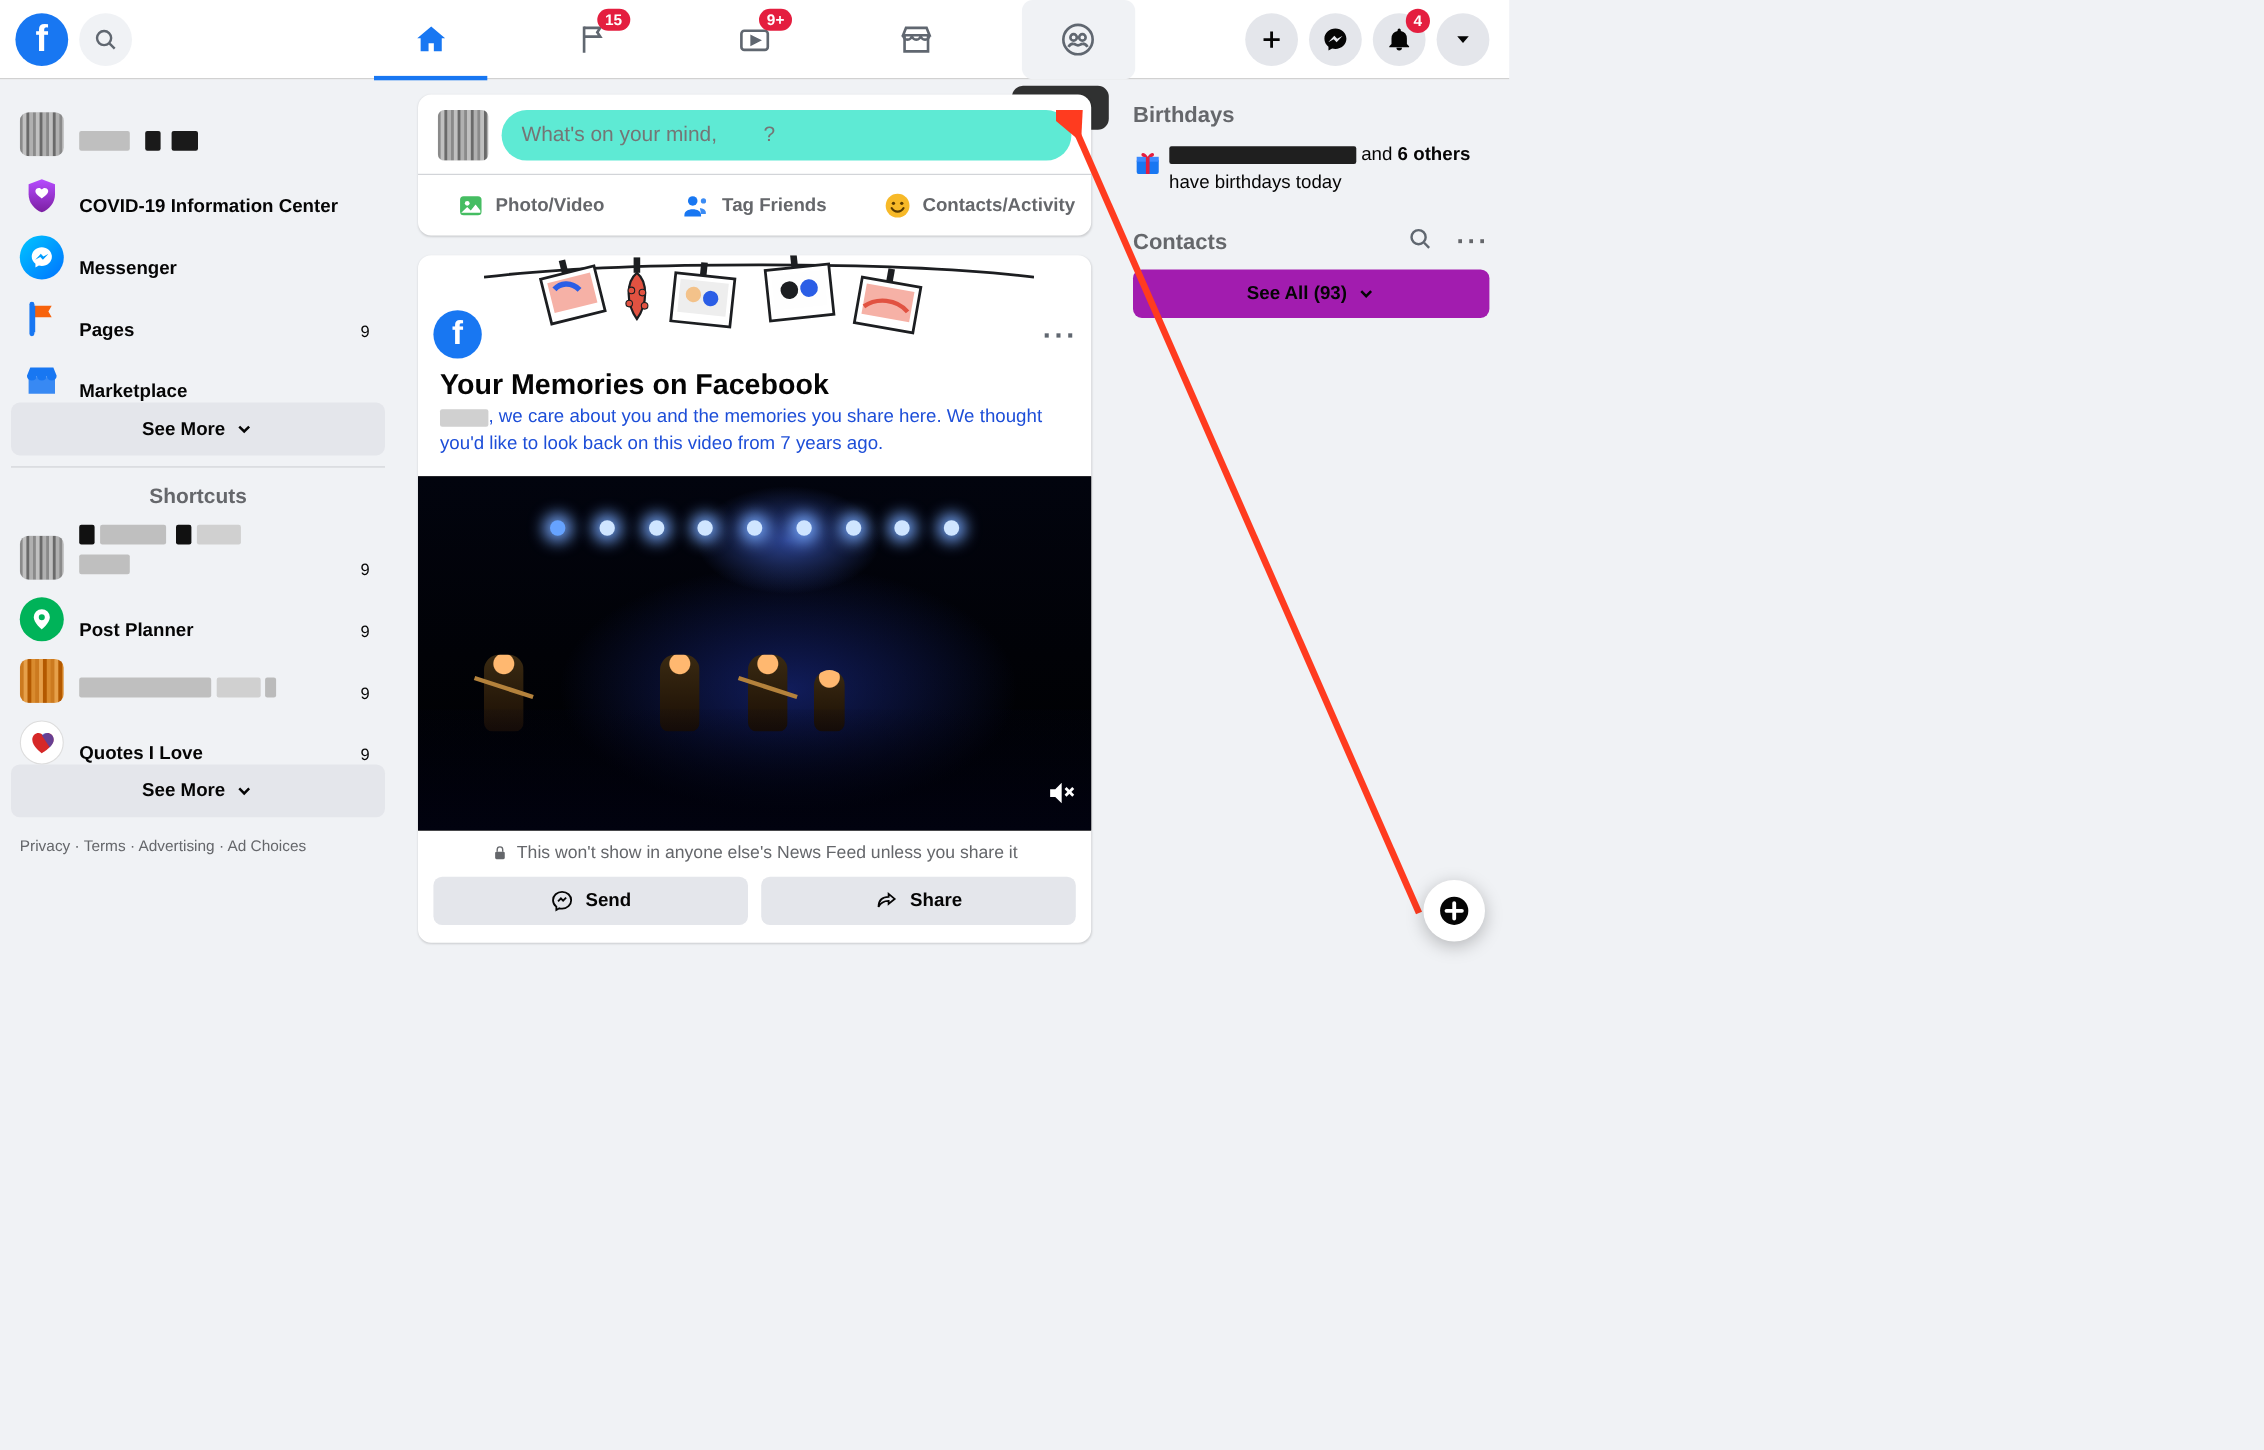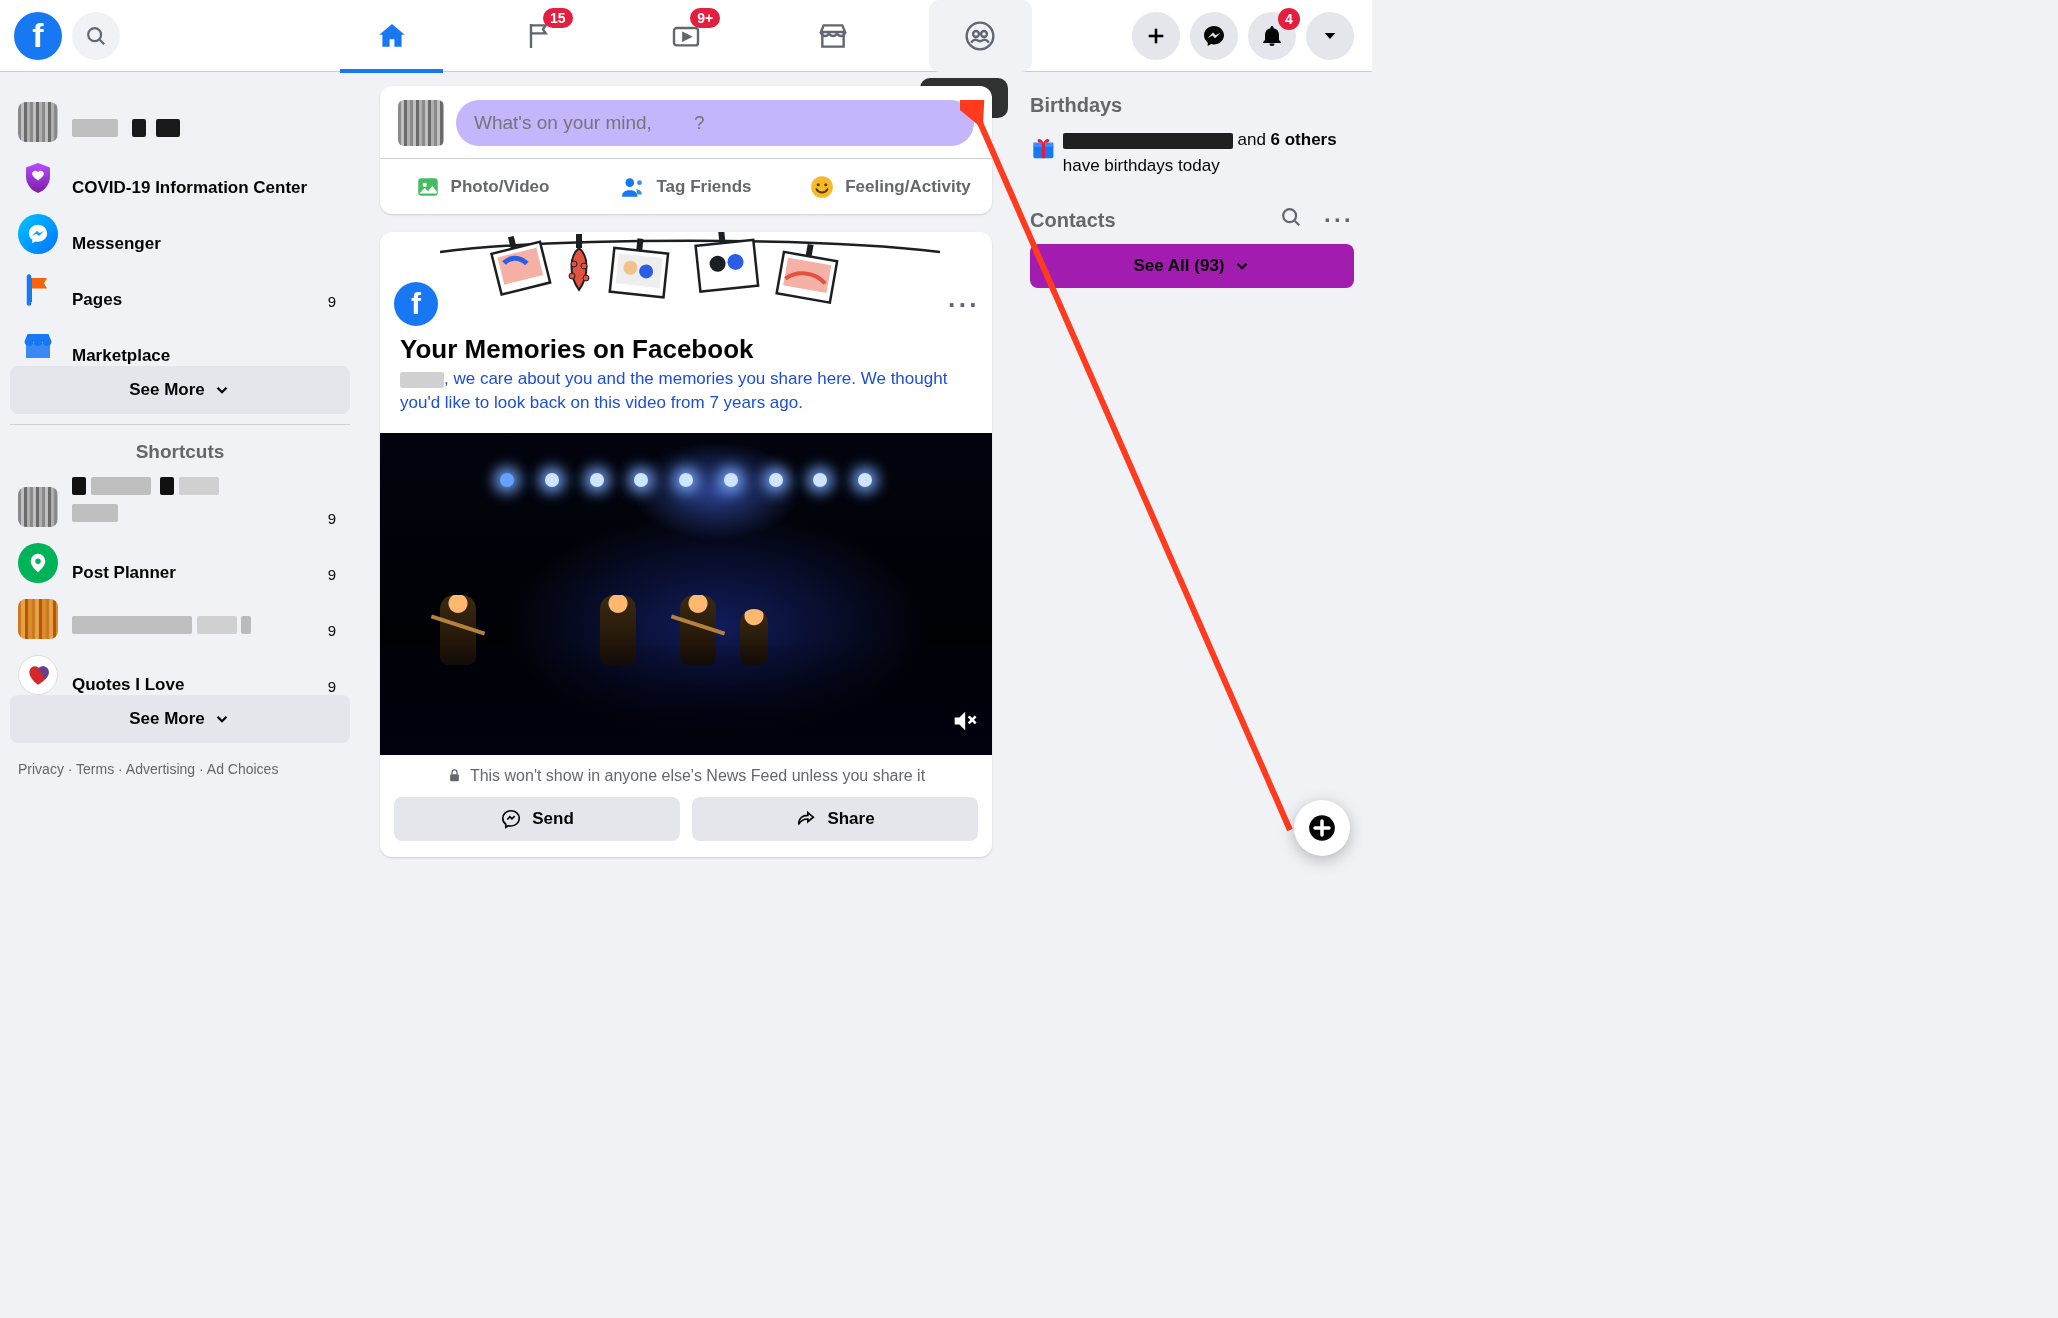--- a/index.html
+++ b/index.html
@@ -41,21 +41,21 @@
     linear-gradient(#9a9a9a,#9a9a9a); background-size: 12px 12px, 100% 100%; }
   .pixelated.or { background:
     linear-gradient(90deg,#cc7a1f 25%, #e6a04a 25% 50%, #b35900 50% 75%, #d98b2e 75%); background-size: 14px 14px; }
   .footer { color: #65676b; font-size: 14px; padding: 18px 8px 0; }
 
   
   .center { position: absolute; top: 86px; left: 380px; width: 612px; }
   .card { background: #fff; border-radius: 12px; box-shadow: 0 1px 2px rgba(0,0,0,.15); margin-bottom: 18px; }
   .composer-top { display: flex; align-items: center; gap: 12px; padding: 14px 18px 12px; }
   .avatar { width: 46px; height: 46px; border-radius: 50%; }
-  .compose-input { flex: 1; height: 46px; background: #c4b5fd; border-radius: 30px; border: none; padding: 0 18px; font-size: 19px; color: #65676b; outline: none; }
+  .compose-input { flex: 1; height: 46px; background: #5eead4; border-radius: 30px; border: none; padding: 0 18px; font-size: 19px; color: #65676b; outline: none; }
   .composer-bot { display: flex; border-top: 1px solid #ced0d4; height: 56px; }
   .comp-act { flex: 1; display: flex; align-items: center; justify-content: center; gap: 10px; font-weight: 600; font-size: 17px; color: #65676b; cursor: pointer; border-radius: 8px; }
 
   .mem-head { position: relative; height: 100px; overflow: hidden; }
   .mem-logo { position: absolute; left: 14px; top: 50px; width: 44px; height: 44px; border-radius: 50%; background: #1877f2; display: flex; align-items: center; justify-content: center; color: #fff; font-weight: 900; font-size: 30px; }
   .mem-dots { position: absolute; right: 12px; top: 58px; font-size: 26px; font-weight: 900; color: #606770; cursor: pointer; letter-spacing: 2px; }
   .garland { position: absolute; left: 60px; right: 60px; top: 0; height: 100px; }
   .wire { stroke: #1c1e21; stroke-width: 2.5; fill: none; }
   .clip { fill: #1c1e21; }
   .photo-frame { fill: #fff; stroke: #1c1e21; stroke-width: 2.5; }
@@ -318,21 +318,21 @@
             </svg>
           <span>Tag Friends</span>
         </div>
         <div class="comp-act">
           <svg width="26" height="26" viewBox="0 0 24 24" fill="#f7b928">
               <circle cx="12" cy="12" r="10"></circle>
               <circle cx="8.5" cy="10" r="1.4" fill="#5a3b00"></circle>
               <circle cx="15.5" cy="10" r="1.4" fill="#5a3b00"></circle>
               <path d="M7 14c1.2 2.2 3 3 5 3s3.8-.8 5-3" stroke="#5a3b00" stroke-width="1.8" fill="none" stroke-linecap="round"></path>
             </svg>
-          <span>Feeling/Activity</span>
+          <span>Contacts/Activity</span>
         </div>
       </div>
     </div>
 
     <div class="card">
       <div class="mem-head">
         <svg class="garland" viewBox="0 0 500 100">
           <path class="wire" d="M0 20 C 120 5, 380 5, 500 20"></path>
 
           <g transform="translate(50,16) rotate(-14)">

